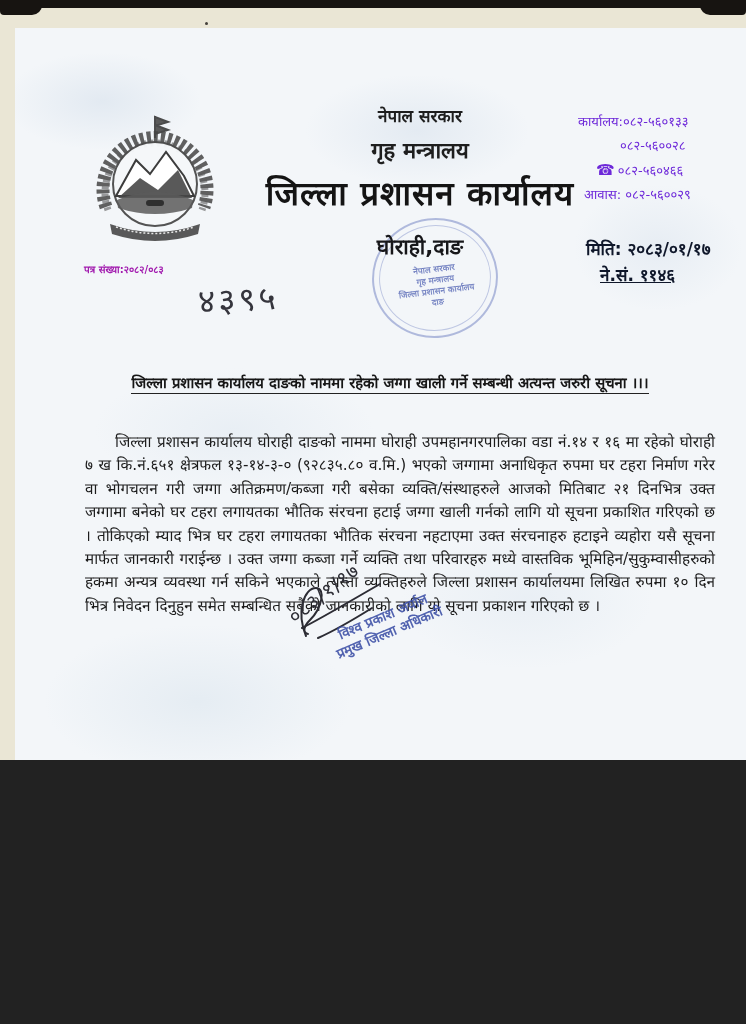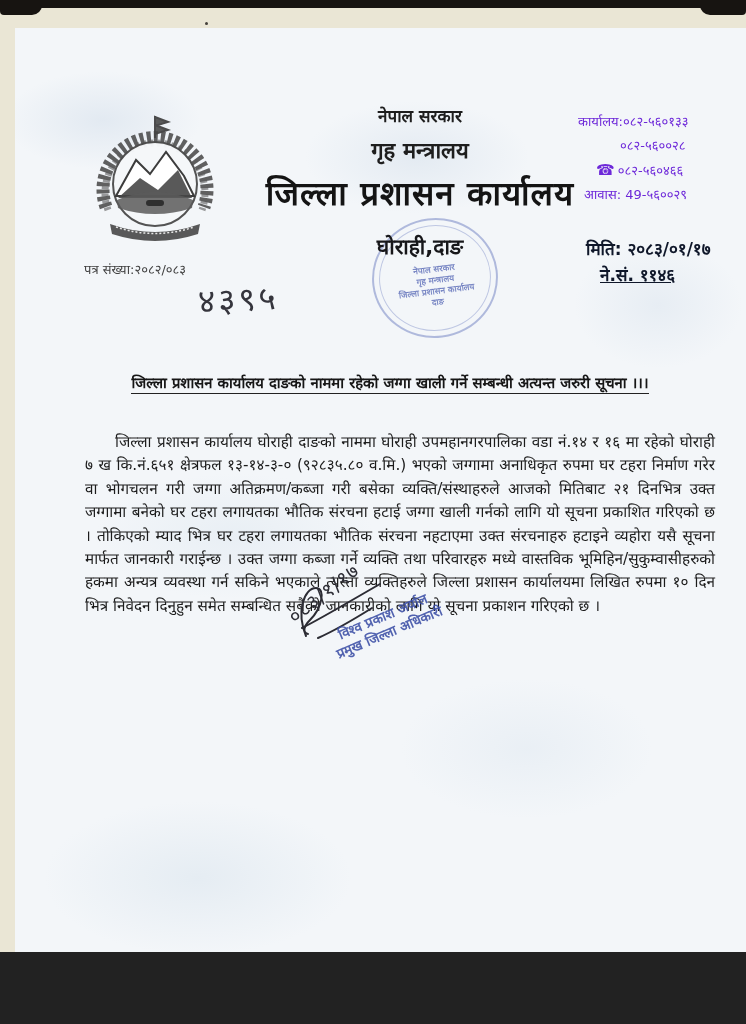--- a/index.html
+++ b/index.html
@@ -1,17 +1,17 @@
 <!DOCTYPE html>
 <html><head>
 <meta charset="utf-8">
 <style>
   html,body{margin:0;padding:0;}
   body{font-family:"DejaVu Sans",sans-serif;background:#222;}
-  .page{position:relative;width:746px;height:952px;overflow:hidden;background:#e9e5d4;margin:0 auto;}
+  .page{position:relative;width:746px;height:760px;overflow:hidden;background:#e9e5d4;margin:0 auto;}
   
   .scan-black{position:absolute;top:0;left:0;right:0;height:8px;background:#171411;}
   .scan-corner-left{position:absolute;top:0;left:0;width:42px;height:15px;background:#171411;border-radius:0 0 10px 4px;}
   .scan-corner-right{position:absolute;top:0;right:0;width:46px;height:15px;background:#171411;border-radius:0 0 4px 10px;}
   .scan-cream-top{position:absolute;top:8px;left:0;right:0;height:22px;background:#eae6d5;}
   .scan-cream-left{position:absolute;top:28px;left:0;bottom:0;width:15px;background:#eae6d5;}
   .speck{position:absolute;width:3px;height:3px;background:#44403a;border-radius:50%;}
   
   .paper{position:absolute;top:28px;left:15px;right:0;bottom:0;background-color:#f3f6f9;
     background-image:
@@ -30,21 +30,21 @@
   .office-line{font-size:33px;font-weight:bold;color:#141414;margin-top:6px;letter-spacing:1px;}
   .place-line{left:170px;top:232px;width:500px;text-align:center;font-size:21px;font-weight:bold;color:#17171a;z-index:3;}
   
   .contact{left:578px;top:110px;width:162px;font-size:13px;color:#6d28d9;line-height:24px;}
   .contact .row{white-space:nowrap;}
   .contact .row2{padding-left:42px;}
   .contact .row3{padding-left:18px;}
   .contact .row4{padding-left:6px;}
   .phone-glyph{font-size:15px;margin-right:3px;}
   
-  .refs-left{left:84px;top:256px;font-size:13px;font-weight:normal;color:#404040;line-height:28px;}
+  .refs-left{left:84px;top:256px;font-size:10px;font-weight:bold;color:#a21caf;line-height:28px;}
   .hand-dispatch{position:absolute;left:198px;top:276px;font-size:33px;color:#35353d;transform:rotate(-3deg);letter-spacing:3px;font-weight:normal;}
   .refs-right{left:586px;top:236px;font-size:17px;font-weight:bold;color:#0f172a;line-height:26px;}
   .refs-right .era{padding-left:14px;text-decoration:underline;}
   
   .subject{left:60px;top:372px;width:660px;text-align:center;font-size:14.8px;font-weight:bold;color:#161616;}
   .subject span{border-bottom:1.6px solid #222;padding-bottom:2px;}
   
   .body-text{left:85px;top:406px;width:630px;font-size:15.3px;line-height:23.4px;text-align:justify;color:#1c1c1c;text-indent:30px;margin-top:25px;}
   
   .round-stamp{left:372px;top:218px;width:122px;height:116px;border:2px solid rgba(66,88,176,.45);border-radius:50%;transform:rotate(-7deg);z-index:2;opacity:.85;}
@@ -110,21 +110,21 @@
       <div>दाङ</div>
     </div>
   </div>
 
   <div class="abs place-line">घोराही,दाङ</div>
 
   <div class="abs contact">
     <div class="row"><span>कार्यालय:</span><span>०८२-५६०१३३</span></div>
     <div class="row row2"><span>०८२-५६००२८</span></div>
     <div class="row row3"><span class="phone-glyph">☎</span><span>०८२-५६०४६६</span></div>
-    <div class="row row4"><span>आवास:</span> <span>49-५६००२९</span></div>
+    <div class="row row4"><span>आवास:</span> <span>०८२-५६००२९</span></div>
   </div>
 
   <div class="abs refs-left">
     <div><span>पत्र संख्या:</span><span>२०८२/०८३</span></div>
   </div>
   <div class="hand-dispatch">४३९५</div>
 
   <div class="abs refs-right">
     <div><span>मिति:</span> <span>२०८३/०१/१७</span></div>
     <div class="era">ने.सं. ११४६</div>

